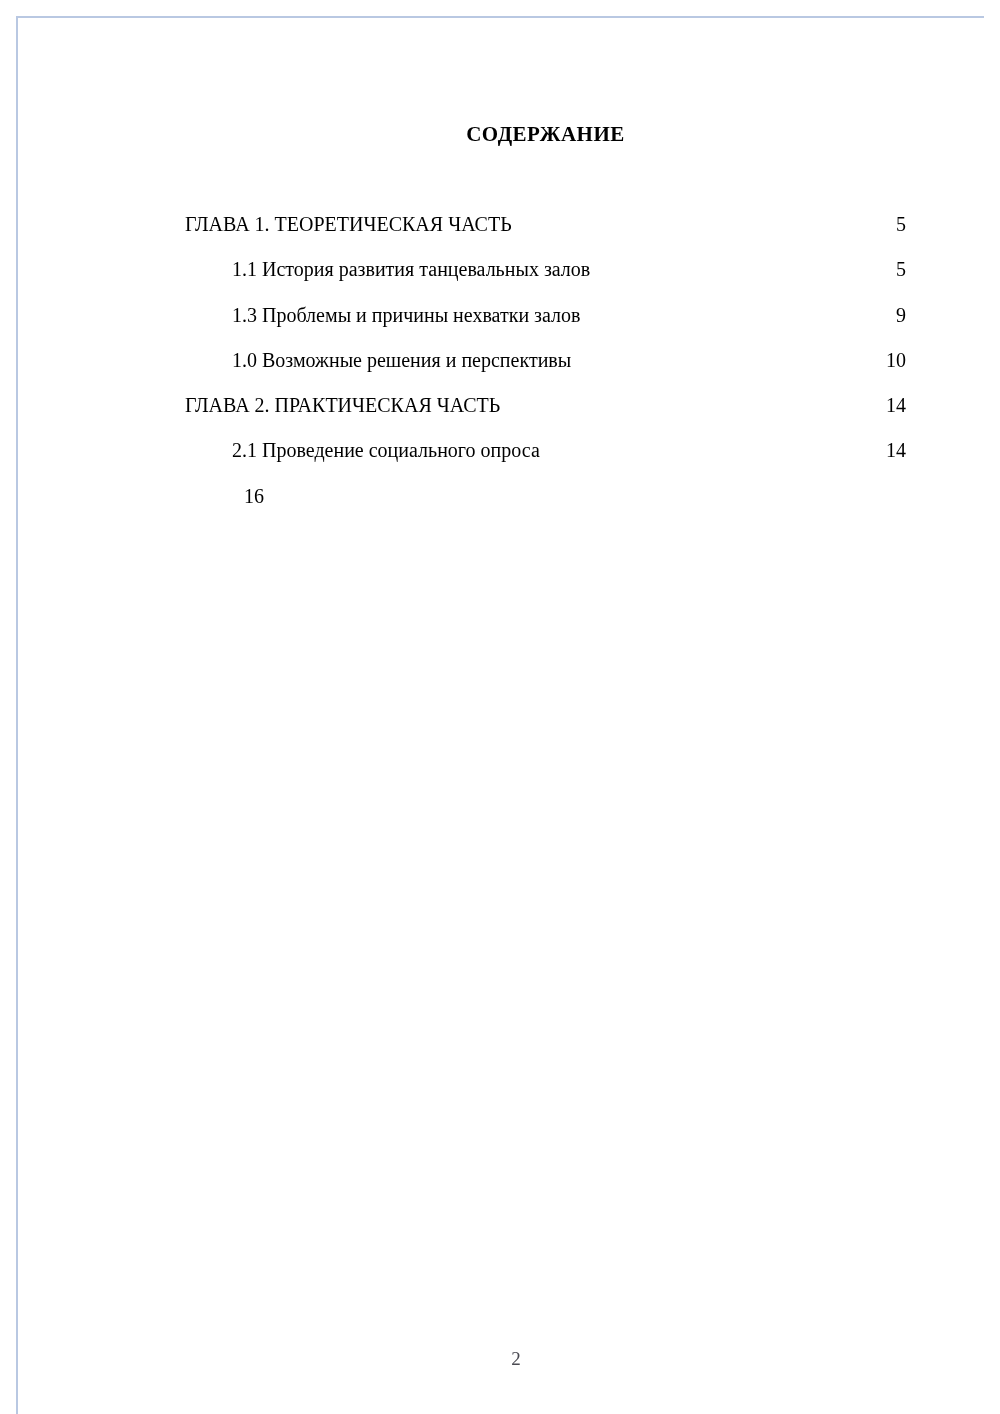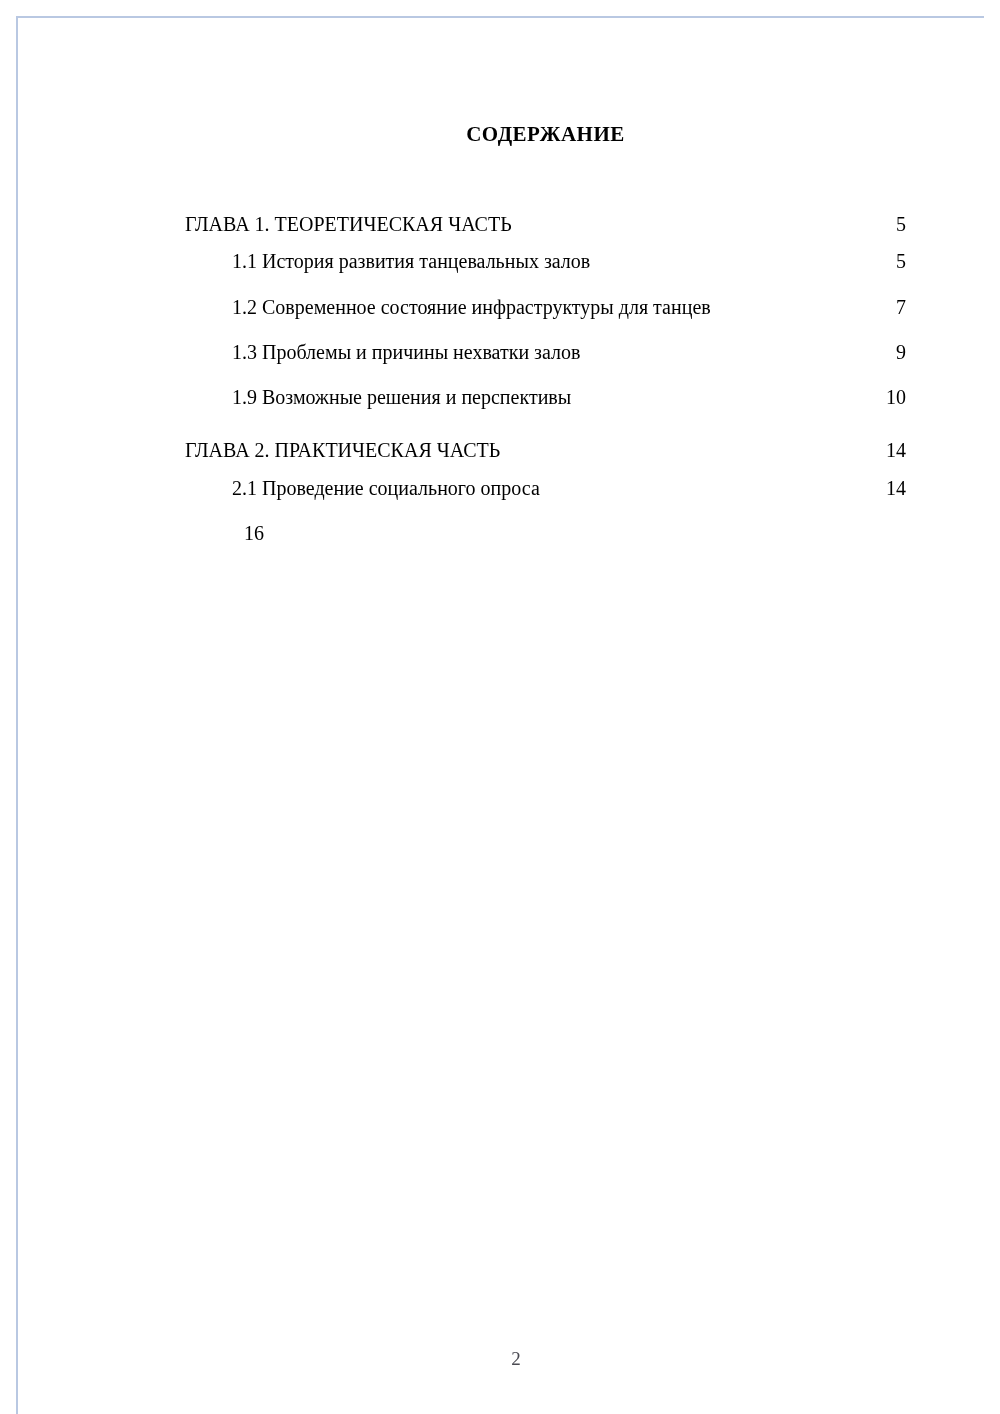--- a/index.html
+++ b/index.html
@@ -34,21 +34,21 @@
   }
   .toc-row {
     display: flex;
     justify-content: space-between;
     align-items: baseline;
     font-size: 20px;
     line-height: 37.3px;
     height: 37.3px;
     white-space: nowrap;
   }
-  .toc-row.indent-1 { padding-left: 47px; align-items: center; }
+  .toc-row.indent-1 { padding-left: 47px; }
   .toc-row .label { flex: 1 1 auto; overflow: hidden; }
   .toc-row .pagenum { flex: 0 0 auto; text-align: right; padding-left: 12px; }
   .footer-pagenum {
     position: absolute;
     bottom: 50px;
     left: 0;
     right: 0;
     text-align: center;
     font-size: 19px;
     color: #4a4a52;
@@ -67,32 +67,28 @@
     <div class="toc-row">
       <span class="label">ГЛАВА 1. ТЕОРЕТИЧЕСКАЯ ЧАСТЬ</span>
       <span class="pagenum">5</span>
     </div>
 
     <div class="toc-row indent-1">
       <span class="label">1.1 История развития танцевальных залов</span>
       <span class="pagenum">5</span>
     </div>
 
-    <div class="toc-row indent-1">
-      <span class="label">1.2 Современное состояние инфраструктуры для танцев</span>
-      <span class="pagenum">7</span>
-    </div>
 
     <div class="toc-row indent-1">
       <span class="label">1.3 Проблемы и причины нехватки залов</span>
       <span class="pagenum">9</span>
     </div>
 
     <div class="toc-row indent-1">
-      <span class="label">1.9 Возможные решения и перспективы</span>
+      <span class="label">1.0 Возможные решения и перспективы</span>
       <span class="pagenum">10</span>
     </div>
 
     <div class="toc-row">
       <span class="label">ГЛАВА 2. ПРАКТИЧЕСКАЯ ЧАСТЬ</span>
       <span class="pagenum">14</span>
     </div>
 
     <div class="toc-row indent-1">
       <span class="label">2.1 Проведение социального опроса</span>

